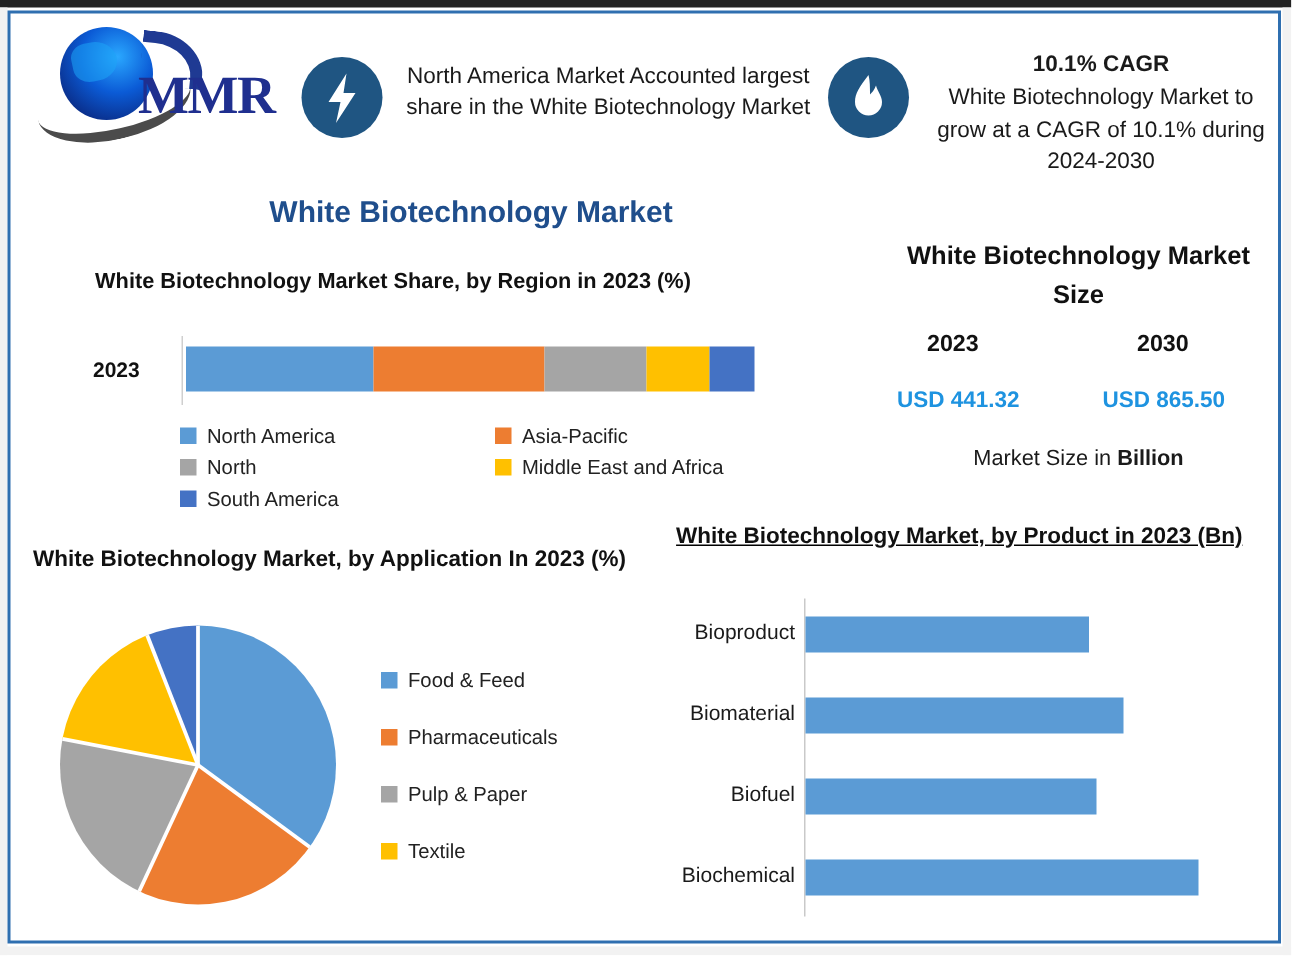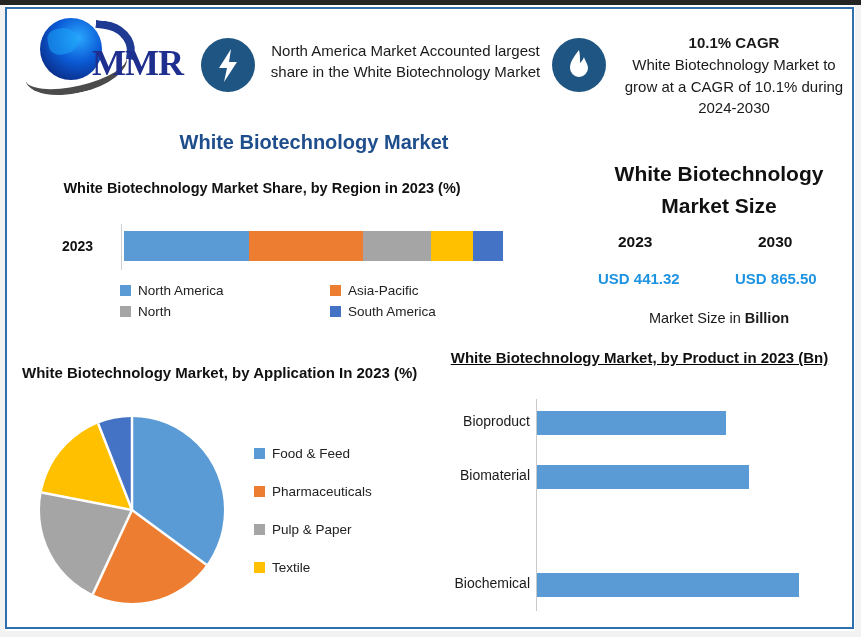--- a/index.html
+++ b/index.html
@@ -204,21 +204,21 @@
   }
 
   
   .size-panel {
     position: absolute;
     left: 590px; top: 158px;
     width: 258px;
     text-align: center;
   }
   .size-title {
-    font-size: 21px;
+    font-size: 17px;
     font-weight: bold;
     color: #111;
     line-height: 1.5;
   }
   .size-years {
     position: relative;
     margin-top: 12px;
     height: 22px;
   }
   .size-years .y1 {
@@ -389,20 +389,24 @@
         <span class="leg-swatch" style="background: rgb(91, 155, 213);"></span>
         <span>North America</span>
       </div>
       <div class="leg-item">
         <span class="leg-swatch" style="background: rgb(237, 125, 49);"></span>
         <span>Asia-Pacific</span>
       </div>
       <div class="leg-item">
         <span class="leg-swatch" style="background: rgb(165, 165, 165);"></span>
         <span>North</span>
+      </div>
+      <div class="leg-item">
+        <span class="leg-swatch" style="background: rgb(255, 192, 0);"></span>
+        <span>Middle East and Africa</span>
       </div>
       <div class="leg-item">
         <span class="leg-swatch" style="background: rgb(68, 114, 196);"></span>
         <span>South America</span>
       </div>
     </div>
   </div>
 
   <div class="size-panel">
     <div class="size-title">White Biotechnology Market Size</div>
@@ -457,19 +461,23 @@
       <div class="prod-axis"></div>
 
       <div class="prod-row" style="top:0px;">
         <span class="prod-label">Bioproduct</span>
         <div class="prod-bar" style="width: 188.64px; background: rgb(91, 155, 213);"></div>
       </div>
       <div class="prod-row" style="top:54px;">
         <span class="prod-label">Biomaterial</span>
         <div class="prod-bar" style="width: 212.22px; background: rgb(91, 155, 213);"></div>
       </div>
+      <div class="prod-row" style="top:108px;">
+        <span class="prod-label">Biofuel</span>
+        <div class="prod-bar" style="width: 193.88px; background: rgb(91, 155, 213);"></div>
+      </div>
       <div class="prod-row" style="top:162px;">
         <span class="prod-label">Biochemical</span>
         <div class="prod-bar" style="width: 262px; background: rgb(91, 155, 213);"></div>
       </div>
     </div>
   </div>
 </div>
 
 </body></html>

